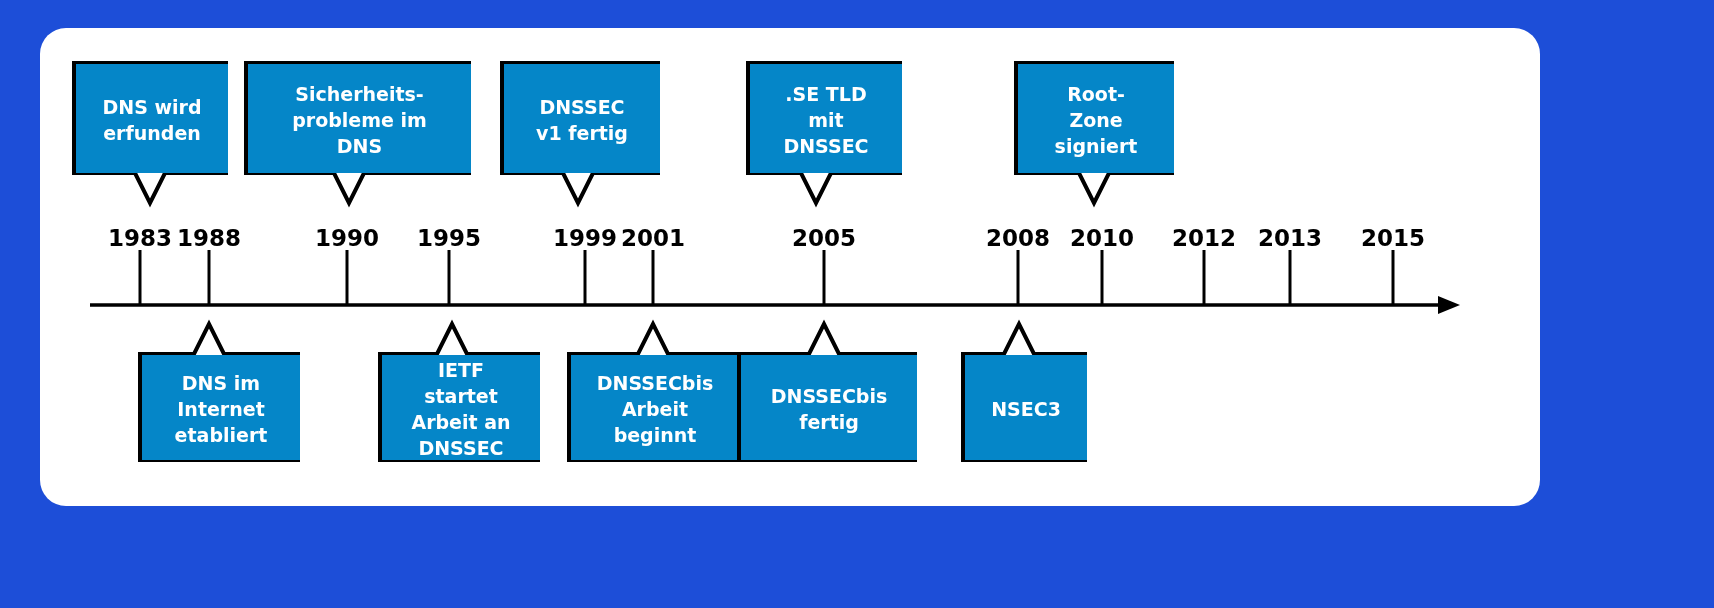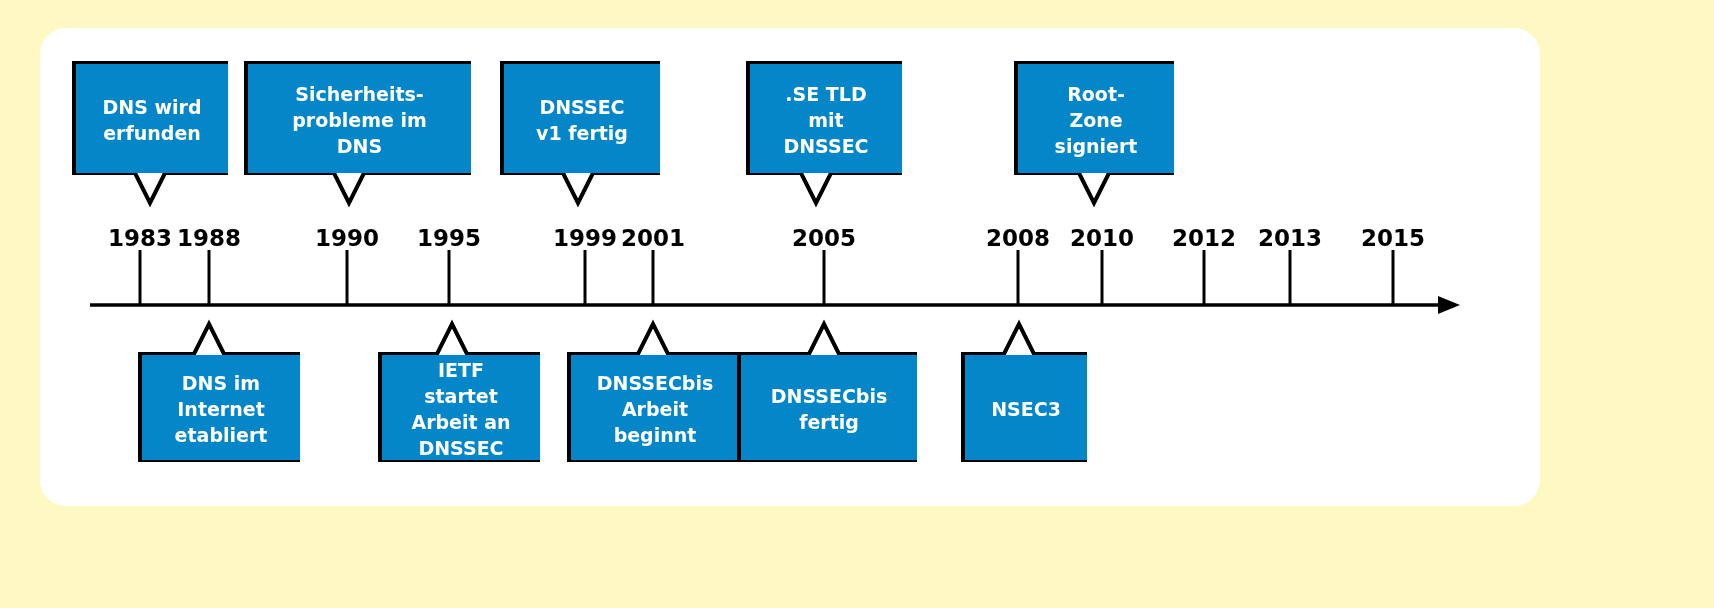--- a/index.html
+++ b/index.html
@@ -10,21 +10,21 @@
   body {
     width: 1714px;
     height: 608px;
     overflow: hidden;
     font-family: "DejaVu Sans", "Liberation Sans", sans-serif;
   }
   #timeline-root {
     position: relative;
     width: 1714px;
     height: 608px;
-    background: #fef9c3;
+    background: #1d4ed8;
   }
   #card {
     position: absolute;
     left: 40px;
     top: 28px;
     width: 1500px;
     height: 478px;
     background: #ffffff;
     border-radius: 26px;
   }

